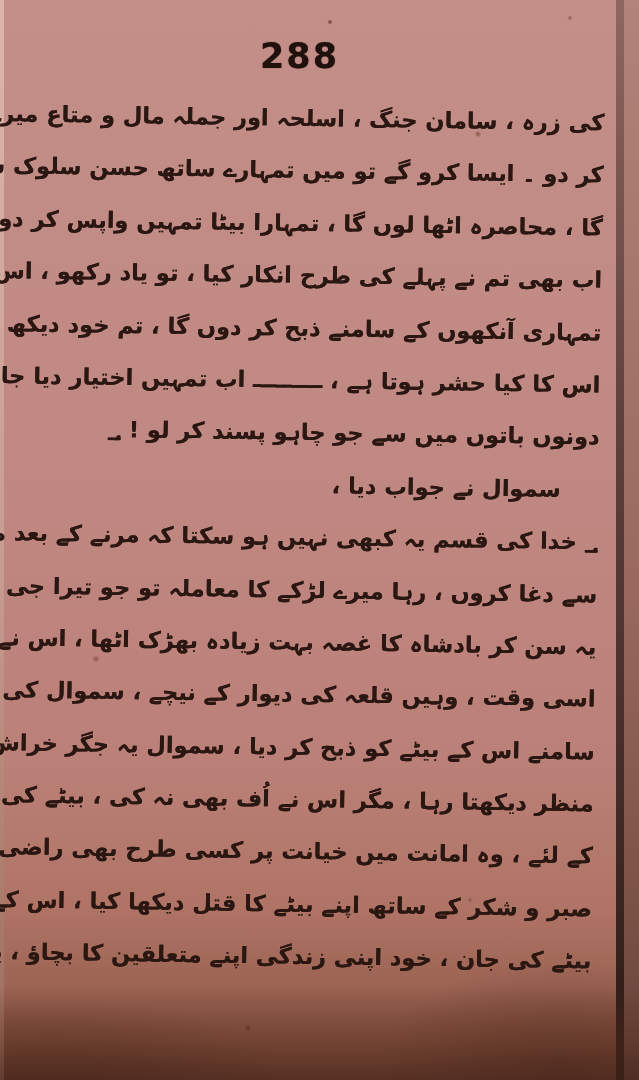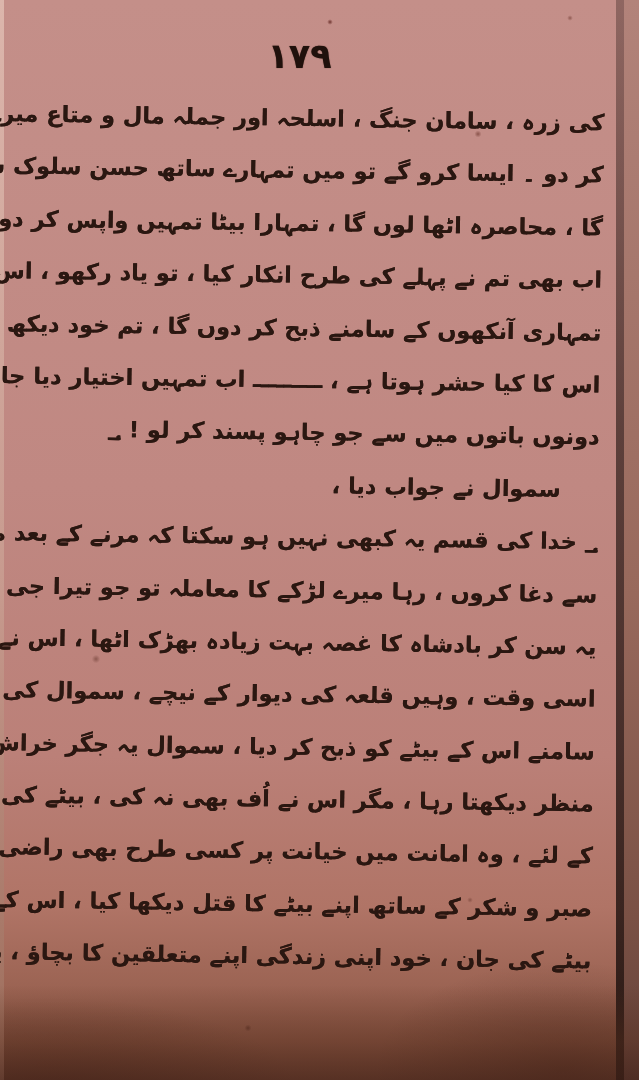--- a/index.html
+++ b/index.html
@@ -73,21 +73,21 @@
 </style>
 </head>
 <body>
 
 <div class="scan">
   <div class="left-sliver"></div>
   <div class="gutter-line"></div>
   <div class="edge-strip"></div>
   <div class="bottom-shade"></div>
 
-  <div class="pagenum">۱۷۹</div>
+  <div class="pagenum">288</div>
 
   <div class="text">
     <div class="line j">کی زرہ ، سامان جنگ ، اسلحہ اور جملہ مال و متاع میرے حوالے</div>
     <div class="line j">کر دو ۔ ایسا کرو گے تو میں تمہارے ساتھ حسن سلوک سے پیش آؤں</div>
     <div class="line j">گا ، محاصرہ اٹھا لوں گا ، تمہارا بیٹا تمہیں واپس کر دوں گا ، اور اگر</div>
     <div class="line j">اب بھی تم نے پہلے کی طرح انکار کیا ، تو یاد رکھو ، اس لڑکے کو</div>
     <div class="line j">تمہاری آنکھوں کے سامنے ذبح کر دوں گا ، تم خود دیکھ لو گے</div>
     <div class="line j">اس کا کیا حشر ہوتا ہے ، ـــــــــ اب تمہیں اختیار دیا جاتا ہے</div>
     <div class="line r">دونوں باتوں میں سے جو چاہو پسند کر لو ! ؀</div>
     <div class="line ind">سموال نے جواب دیا ،</div>

